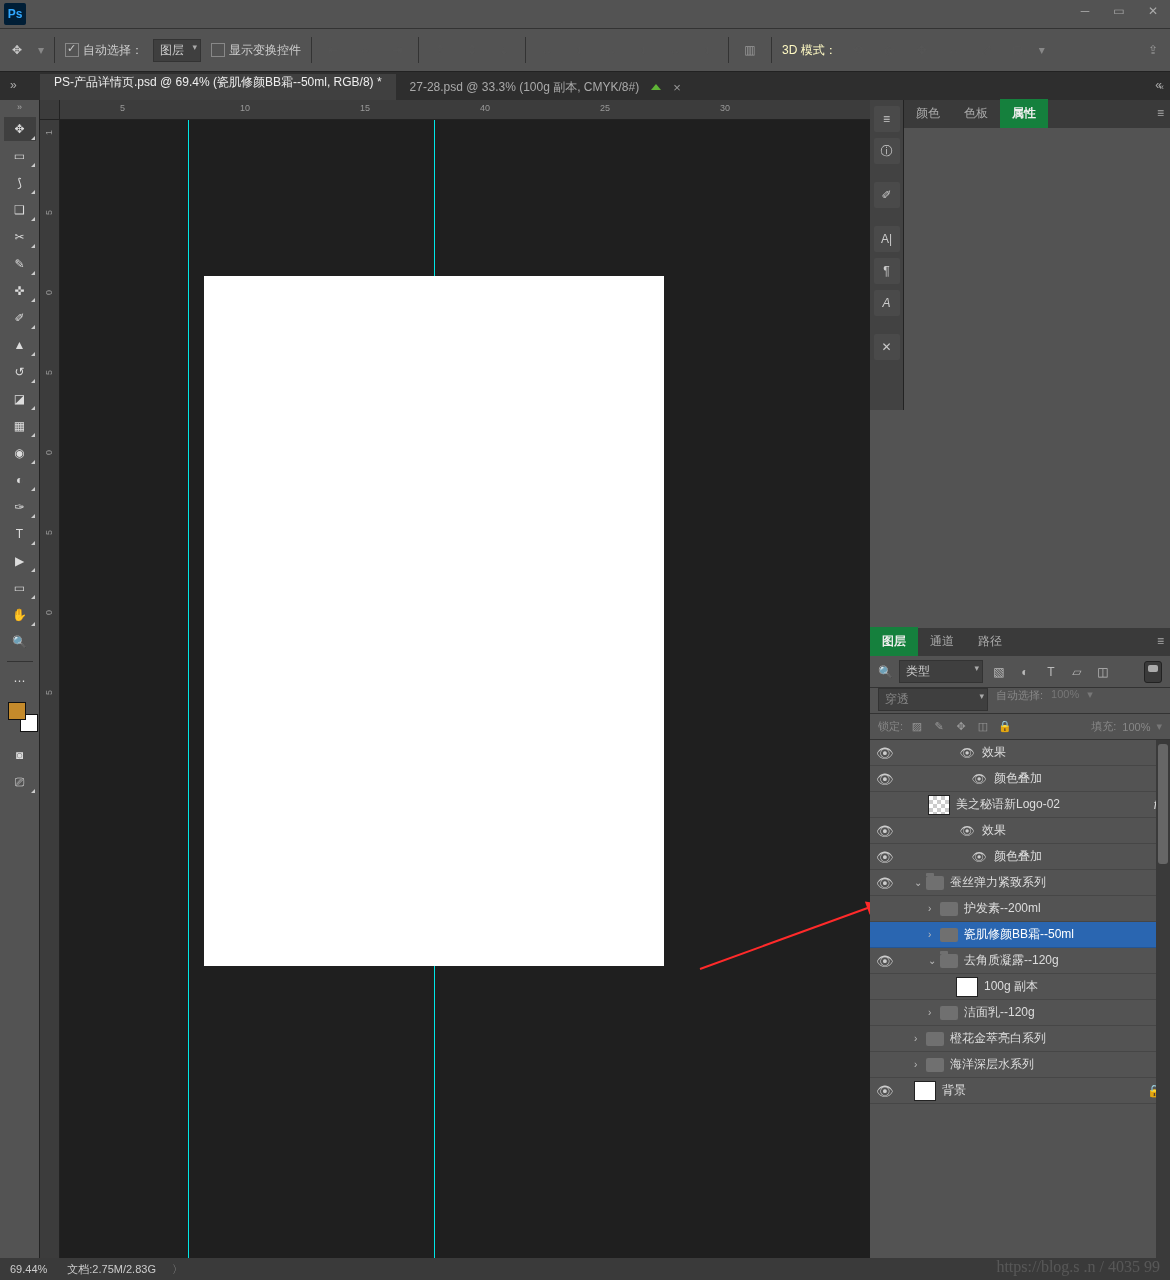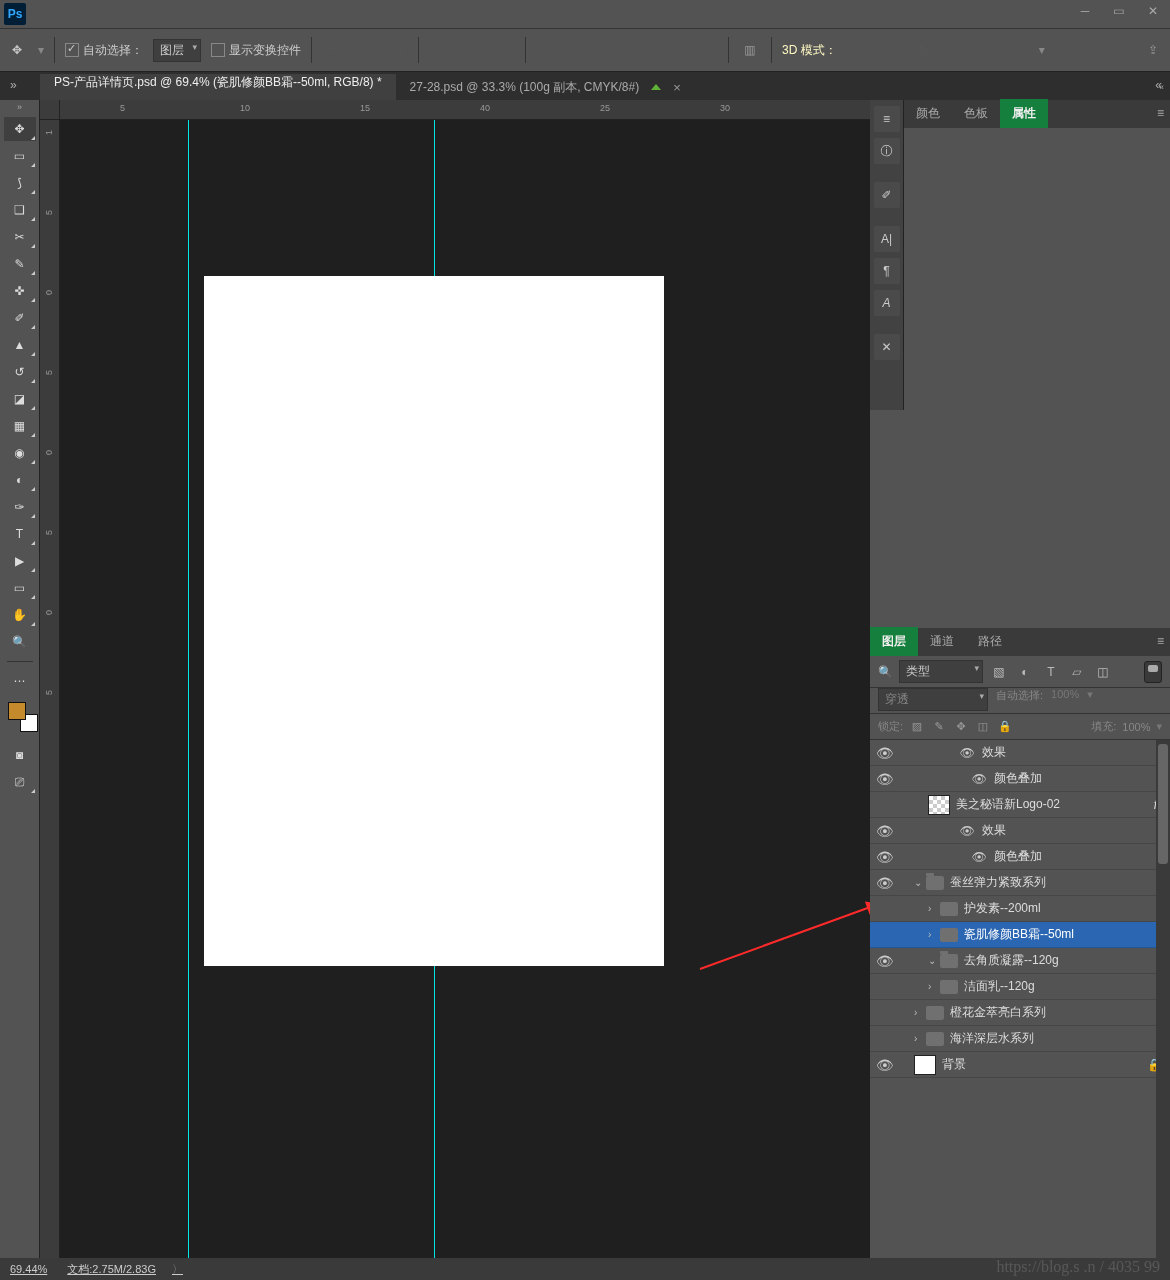--- a/index.html
+++ b/index.html
@@ -97,21 +97,21 @@
 .row .thumb.chk{background:repeating-conic-gradient(#ccc 0 25%,#fff 0 50%) 0 0/8px 8px;}
 .row .lbl{flex:1;white-space:nowrap;overflow:hidden;}
 .row.sel{background:#2a66b1;color:#fff;}
 .row .fx{margin-right:4px;font-style:italic;color:#ddd;}
 .row .effeye{width:30px;text-align:center;color:#ccc;font-size:12px;}
 .scrollbar{position:absolute;right:0;top:0;width:14px;height:100%;background:#3a3a3a;}
 .scrollbar .thumb{position:absolute;right:2px;top:4px;width:10px;height:120px;background:#666;border-radius:3px;}
 
 
 .status{height:22px;background:#3a3a3a;display:flex;align-items:center;font-size:11px;color:#ccc;padding:0 10px;gap:20px;}
-.status .seg{display:flex;align-items:center;gap:6px;text-decoration:underline;}
+.status .seg{display:flex;align-items:center;gap:6px;}
 .wm{position:absolute;right:10px;bottom:4px;color:rgba(255,255,255,.15);font-size:16px;font-family:serif;}
 </style>
 </head>
 <body>
 
 <div class="menubar">
   <div class="ps-logo">Ps</div>
   <div class="win-ctrl">
     <span>─</span>
     <span>▭</span>
@@ -348,20 +348,26 @@
             </div>
             <div class="row">
               <span class="eye ">👁</span>
               <span class="sp" style="width:28px"></span>
               <span class="arr">⌄</span>
               <span class="ficon open"></span>
               <span class="lbl">去角质凝露--120g</span>
             </div>
             <div class="row">
               <span class="eye off"></span>
+              <span class="sp" style="width:56px"></span>
+              <span class="thumb "></span>
+              <span class="lbl">100g 副本</span>
+            </div>
+            <div class="row">
+              <span class="eye off"></span>
               <span class="sp" style="width:28px"></span>
               <span class="arr">›</span>
               <span class="ficon "></span>
               <span class="lbl">洁面乳--120g</span>
             </div>
             <div class="row">
               <span class="eye off"></span>
               <span class="sp" style="width:14px"></span>
               <span class="arr">›</span>
               <span class="ficon "></span>

